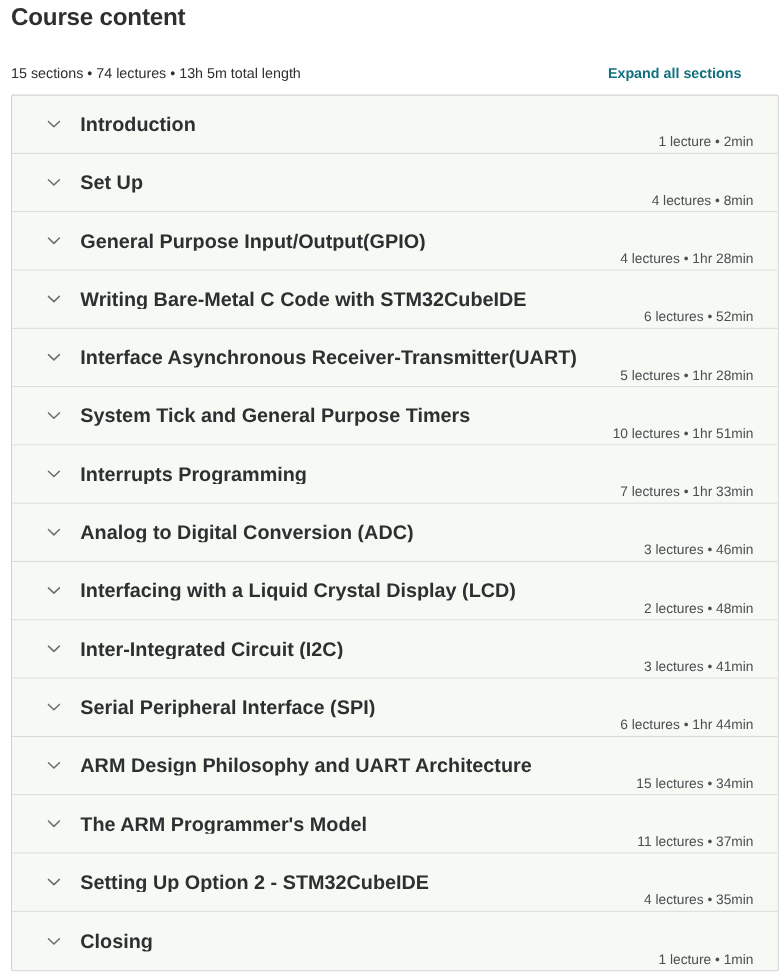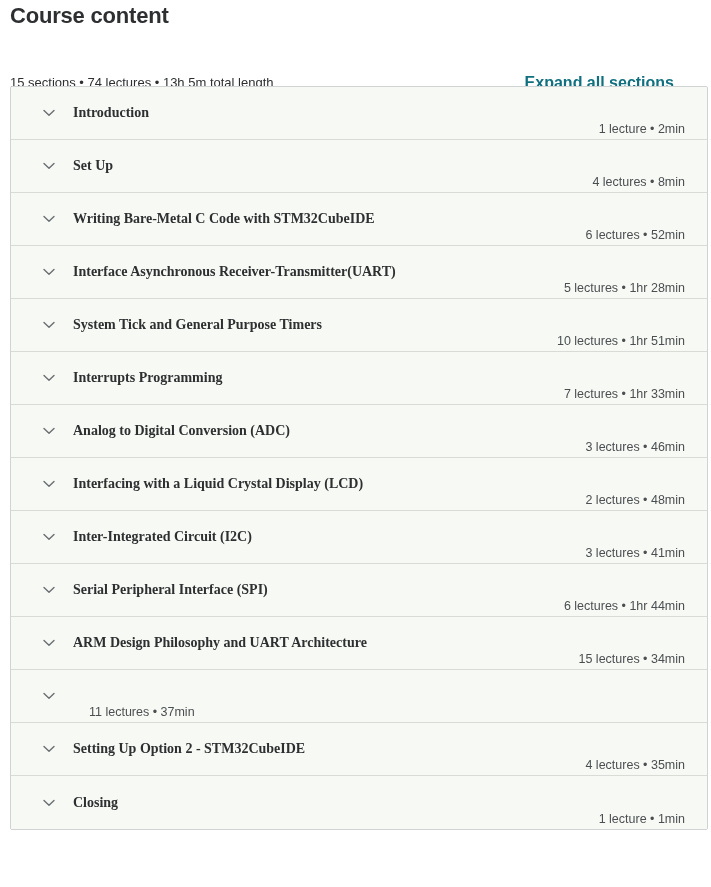--- a/index.html
+++ b/index.html
@@ -33,36 +33,36 @@
     font-weight: 700;
     letter-spacing: -0.2px;
     color: #2d2f31;
     margin: 0;
   }
 
   .meta-row {
     position: absolute;
     left: 10px;
     right: 3px;
-    top: 73px;
+    top: 57px;
     height: 20px;
     display: flex;
     align-items: flex-end;
     justify-content: space-between;
   }
 
   .course-summary {
     font-size: 13px;
     line-height: 20px;
     color: #2d2f31;
     white-space: nowrap;
   }
 
   .expand-all-link {
-    font-size: 16px;
+    font-size: 13px;
     line-height: 20px;
     font-weight: 700;
     color: #10707f;
     text-decoration: none;
     white-space: nowrap;
     cursor: pointer;
     background: none;
     border: none;
     padding: 0;
     font-family: inherit;
@@ -109,28 +109,27 @@
     align-items: center;
     justify-content: center;
     color: #6a6f73;
   }
   .chevron-icon svg {
     display: block;
   }
 
   .section-title {
     flex: 1 1 auto;
-    font-size: 14px;
+    font-size: 18px;
     line-height: 18px;
     font-weight: 700;
     color: #2d2f31;
     white-space: nowrap;
     overflow: hidden;
     text-overflow: ellipsis;
-    font-family: Liberation Serif, serif;
   }
 
   .section-meta {
     flex: 0 0 auto;
     font-size: 12.5px;
     line-height: 18px;
     font-weight: 400;
     color: #4b4f52;
     white-space: nowrap;
     padding-left: 16px;
@@ -167,20 +166,29 @@
         </span>
         <span class="section-title">Set Up</span>
         <span class="section-meta">4 lectures • 8min</span>
       </button>
       <button class="section-row">
         <span class="chevron-icon">
           <svg width="12" height="8" viewBox="0 0 12 8" aria-hidden="true">
             <path d="M1 1.4 L6 6.2 L11 1.4" fill="none" stroke="currentColor" stroke-width="1.4" stroke-linecap="round" stroke-linejoin="round"></path>
           </svg>
         </span>
+        <span class="section-title">General Purpose Input/Output(GPIO)</span>
+        <span class="section-meta">4 lectures • 1hr 28min</span>
+      </button>
+      <button class="section-row">
+        <span class="chevron-icon">
+          <svg width="12" height="8" viewBox="0 0 12 8" aria-hidden="true">
+            <path d="M1 1.4 L6 6.2 L11 1.4" fill="none" stroke="currentColor" stroke-width="1.4" stroke-linecap="round" stroke-linejoin="round"></path>
+          </svg>
+        </span>
         <span class="section-title">Writing Bare-Metal C Code with STM32CubeIDE</span>
         <span class="section-meta">6 lectures • 52min</span>
       </button>
       <button class="section-row">
         <span class="chevron-icon">
           <svg width="12" height="8" viewBox="0 0 12 8" aria-hidden="true">
             <path d="M1 1.4 L6 6.2 L11 1.4" fill="none" stroke="currentColor" stroke-width="1.4" stroke-linecap="round" stroke-linejoin="round"></path>
           </svg>
         </span>
         <span class="section-title">Interface Asynchronous Receiver-Transmitter(UART)</span>
@@ -248,20 +256,21 @@
         </span>
         <span class="section-title">ARM Design Philosophy and UART Architecture</span>
         <span class="section-meta">15 lectures • 34min</span>
       </button>
       <button class="section-row">
         <span class="chevron-icon">
           <svg width="12" height="8" viewBox="0 0 12 8" aria-hidden="true">
             <path d="M1 1.4 L6 6.2 L11 1.4" fill="none" stroke="currentColor" stroke-width="1.4" stroke-linecap="round" stroke-linejoin="round"></path>
           </svg>
         </span>
+        <span class="section-title">The ARM Programmer's Model</span>
         <span class="section-meta">11 lectures • 37min</span>
       </button>
       <button class="section-row">
         <span class="chevron-icon">
           <svg width="12" height="8" viewBox="0 0 12 8" aria-hidden="true">
             <path d="M1 1.4 L6 6.2 L11 1.4" fill="none" stroke="currentColor" stroke-width="1.4" stroke-linecap="round" stroke-linejoin="round"></path>
           </svg>
         </span>
         <span class="section-title">Setting Up Option 2 - STM32CubeIDE</span>
         <span class="section-meta">4 lectures • 35min</span>

